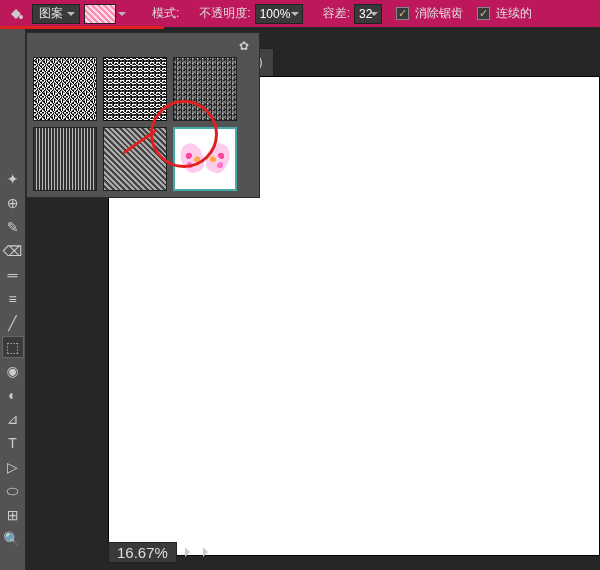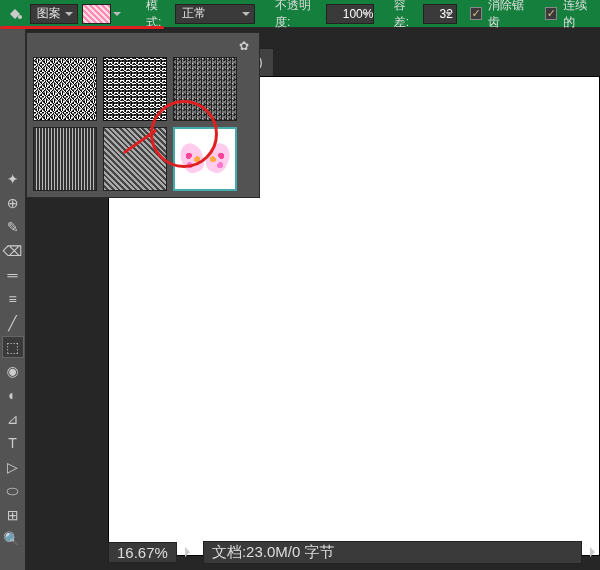--- a/index.html
+++ b/index.html
@@ -1,25 +1,25 @@
 <!DOCTYPE html>
 <html><head>
 <meta charset="utf-8">
 <style>
 * { box-sizing: border-box; margin: 0; padding: 0; font-family: "Microsoft YaHei", sans-serif; }
 body { background: #535353; width: 600px; height: 570px; overflow: hidden; position: relative; }
 
-.toolbar { background: #15803d; height: 28px; display: flex; align-items: center; gap: 4px; padding: 0 4px; border-bottom: 1px solid #2a2a2a; font-size: 12px; color: #e0e0e0; }
+.toolbar { background: #be185d; height: 28px; display: flex; align-items: center; gap: 4px; padding: 0 4px; border-bottom: 1px solid #2a2a2a; font-size: 12px; color: #e0e0e0; }
 .tool-ico { width: 24px; height: 20px; display: flex; align-items: center; justify-content: center; }
 .drop { background: #3a3a3a; border: 1px solid #222; height: 20px; padding: 0 14px 0 6px; position: relative; display: flex; align-items: center; min-width: 48px; }
 .drop::after { content: ""; position: absolute; right: 4px; top: 7px; border: 4px solid transparent; border-top-color: #bbb; }
 .swatch { width: 32px; height: 20px; border: 1px solid #222; background: linear-gradient(45deg,#f8b 25%,#fdd 25%,#fdd 50%,#f8b 50%,#f8b 75%,#fdd 75%); background-size: 6px 6px; position: relative; }
 .swatch::after { content: ""; position: absolute; right: -11px; top: 7px; border: 4px solid transparent; border-top-color: #bbb; }
 .lbl { color: #ddd; margin-left: 16px; }
-.numbox { background: #3a3a3a; border: 1px solid #222; height: 20px; width: 48px; padding: 0 16px; color: #fff; display: flex; align-items: center; position: relative; }
+.numbox { background: #3a3a3a; border: 1px solid #222; height: 20px; width: 48px; padding: 0 4px; color: #fff; display: flex; align-items: center; position: relative; }
 .numbox::after { content: ""; position: absolute; right: 3px; top: 7px; border: 4px solid transparent; border-top-color: #bbb; }
 .chk { width: 13px; height: 13px; border: 1px solid #888; background: #3a3a3a; display: inline-flex; align-items: center; justify-content: center; margin-right: 2px; }
 .chk.on::before { content: "✓"; color: #db8; font-size: 11px; line-height: 1; }
 
 .red-under { position: absolute; top: 26px; left: 0; width: 164px; height: 3px; background: #e02020; z-index: 50; border-radius: 2px; }
 
 .side { position: absolute; left: 0; top: 28px; width: 26px; bottom: 0; background: #535353; border-right: 1px solid #2a2a2a; display: flex; flex-direction: column; align-items: center; padding-top: 140px; gap: 2px; }
 .side .s { width: 22px; height: 22px; display: flex; align-items: center; justify-content: center; color: #ccc; font-size: 14px; }
 .side .s.sel { background: #3a3a3a; border: 1px solid #666; }
 
@@ -60,23 +60,20 @@
         <path d="M4 9l5-5 5 5-5 5z" fill="#ccc"></path>
         <circle cx="14" cy="12" r="2" fill="#ccc"></circle>
       </svg>
   </div>
   <div class="drop">
       <span>图案</span>
     </div>
   <div class="swatch"></div>
   <span style="width:12px"></span>
   <span class="lbl">模式:</span>
-  <div class="drop" style="min-width:80px">
-      <span>正常</span>
-    </div>
   <span class="lbl">不透明度:</span>
   <div class="numbox">
       <span>100%</span>
     </div>
   <span class="lbl">容差:</span>
   <div class="numbox" style="width:28px">
       <span>32</span>
     </div>
   <span style="width:6px"></span>
   <span class="chk on"></span>
@@ -89,21 +86,20 @@
 <div class="red-under"></div>
 
 <div class="work">
   <div class="tabbar">
     <div class="tab"><span>未标题-1 @ 16.7%(RGB/8)</span></div>
   </div>
   <div class="canvas"></div>
   <div class="status">
     <div class="box"><span>16.67%</span></div>
     <div class="tri"></div>
-    <div class="grow"><span>文档:23.0M/0 字节</span></div>
     <div class="tri"></div>
   </div>
 </div>
 
 <div class="side">
   <div class="s">✦</div>
   <div class="s">⊕</div>
   <div class="s">✎</div>
   <div class="s">⌫</div>
   <div class="s">═</div>

